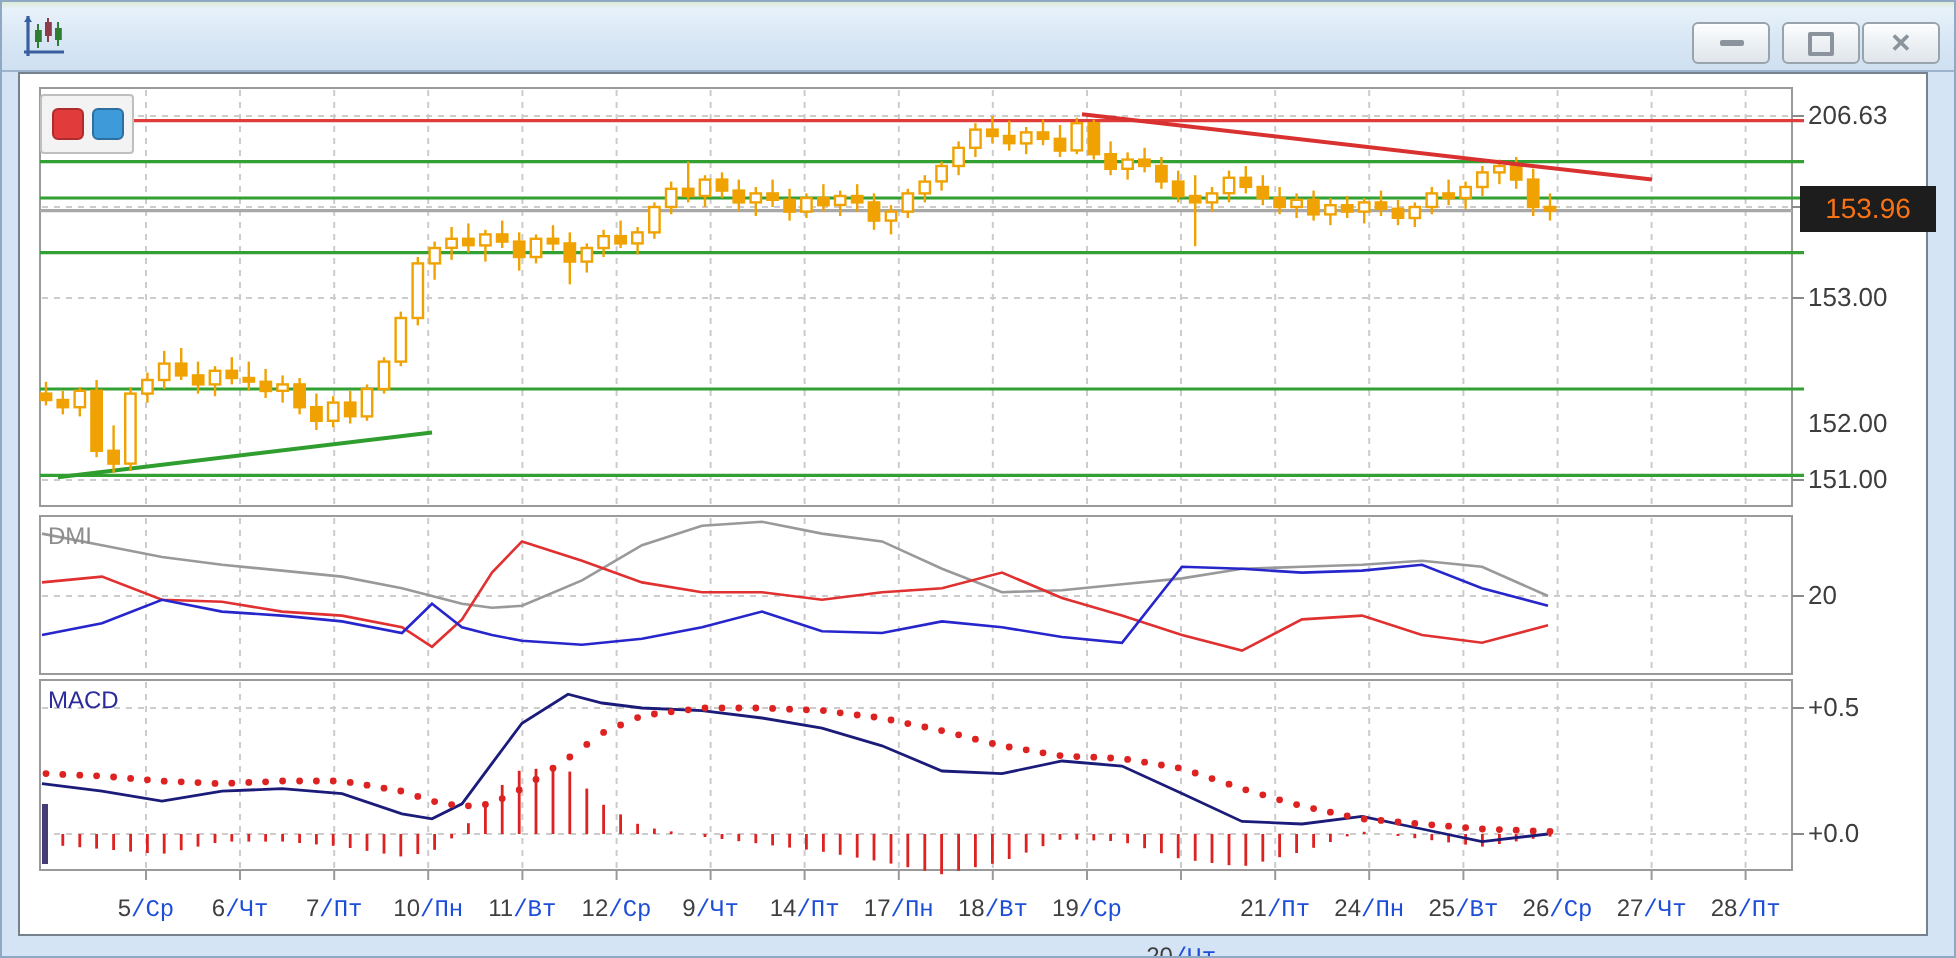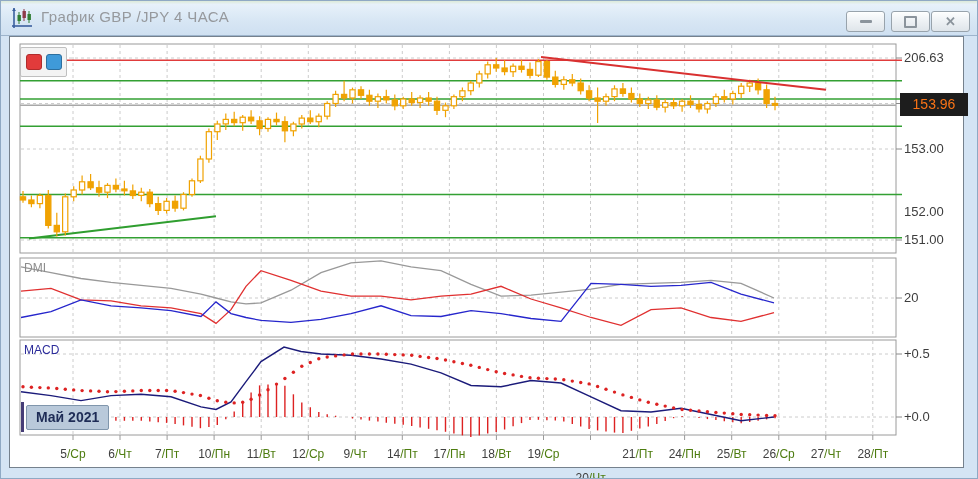--- a/index.html
+++ b/index.html
@@ -24,41 +24,40 @@
   .sq.blue{background:#3f9ad9;border:1px solid #2d6f9e;}
   .label-dmi{position:absolute;left:23px;top:260px;font-size:12px;color:#8d8d8d;}
   .label-macd{position:absolute;left:23px;top:342px;font-size:12px;color:#2b2b9a;}
   .month-box{position:absolute;left:25px;top:404px;height:21px;padding:1px 9px;background:#b9c9da;border:1px solid #8096ac;
     border-radius:2px;font-size:14px;font-weight:bold;color:#1e2c56;line-height:21px;}
   .month-marker{position:absolute;left:20px;top:401px;width:3px;height:30px;background:#463d77;}
   .price-tag{position:absolute;left:899px;top:92px;width:68px;height:23px;background:#1d1d1d;color:#f97316;
     font-size:14px;text-align:center;line-height:23px;}
   .ylabel{position:absolute;left:903px;width:62px;font-size:13px;color:#3d3d3d;}
   .xlabel{position:absolute;top:446px;width:48px;text-align:center;font-size:12px;white-space:nowrap;}
-  .xlabel .d{color:#3f3f3f;} .xlabel .w{color:#4d7c0f;}
+  .xlabel .d{color:#3f3f3f;} .xlabel .w{color:#1d4ed8;font-family:Liberation Mono, monospace;}
 </style>
 </head>
 <body>
 
 <div class="window">
   <div class="titlebar">
     <span class="title-icon">
       <svg width="25" height="25" viewBox="0 0 25 25">
         <line x1="4" y1="2" x2="4" y2="22" stroke="#3a5f9e" stroke-width="1.6"></line>
         <line x1="2" y1="20" x2="22" y2="20" stroke="#3a5f9e" stroke-width="1.6"></line>
         <path d="M4 2 L2 5 L6 5 Z" fill="#3a5f9e"></path>
         <line x1="9" y1="6" x2="9" y2="18" stroke="#2e7d32" stroke-width="1"></line>
         <rect x="7.5" y="9" width="3.4" height="6" fill="#2e7d32"></rect>
         <line x1="14" y1="3" x2="14" y2="15" stroke="#8e3b4a" stroke-width="1"></line>
         <rect x="12.5" y="5" width="3.4" height="7" fill="#8e3b4a"></rect>
         <line x1="19" y1="5" x2="19" y2="17" stroke="#2e7d32" stroke-width="1"></line>
         <rect x="17.5" y="8" width="3.4" height="6" fill="#2e7d32"></rect>
       </svg>
     </span>
-    <span class="title-text">График GBP /JPY  4 ЧАСА</span>
     <div class="win-btns">
       <div class="win-btn btn-min">
           <span class="glyph-min"></span>
         </div>
       <div class="win-btn btn-max">
           <span class="glyph-max"></span>
         </div>
       <div class="win-btn btn-close">
           <span class="glyph-close">✕</span>
         </div>
@@ -532,21 +531,20 @@
       </svg></div>
 
   <div class="mini-toolbar">
     <span class="sq red"></span>
     <span class="sq blue"></span>
   </div>
 
   <div class="label-dmi">DMI</div>
   <div class="label-macd">MACD</div>
   <div class="month-marker"></div>
-  <div class="month-box">Май 2021</div>
   <div class="price-tag">153.96</div>
 
   <div id="ylabels">
       <div class="ylabel" style="top: 49px;">206.63</div>
       <div class="ylabel" style="top: 140px;">153.00</div>
       <div class="ylabel" style="top: 203px;">152.00</div>
       <div class="ylabel" style="top: 231px;">151.00</div>
       <div class="ylabel" style="top: 289px;">20</div>
       <div class="ylabel" style="top: 345px;">+0.5</div>
       <div class="ylabel" style="top: 408px;">+0.0</div>

